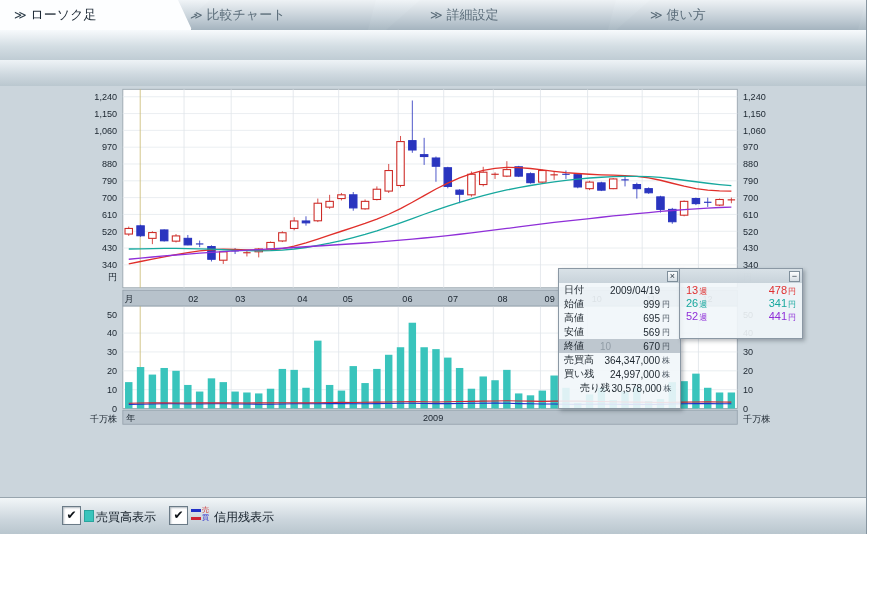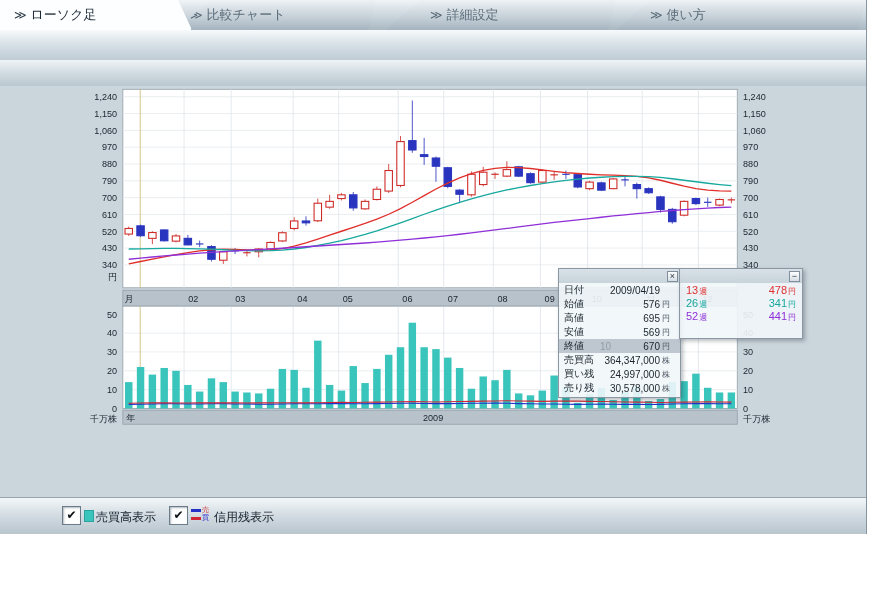--- a/index.html
+++ b/index.html
@@ -389,21 +389,21 @@
       <div class="fb-title">
         <span class="fb-btn">×</span>
       </div>
       <div class="tt-row">
             <span class="lab">日付</span>
             <span class="v">2009/04/19</span>
             <span class="u"></span>
           </div>
       <div class="tt-row">
             <span class="lab">始値</span>
-            <span class="v">576</span>
+            <span class="v">999</span>
             <span class="u">円</span>
           </div>
       <div class="tt-row">
             <span class="lab">高値</span>
             <span class="v">695</span>
             <span class="u">円</span>
           </div>
       <div class="tt-row">
             <span class="lab">安値</span>
             <span class="v">569</span>
@@ -418,21 +418,21 @@
       <div class="tt-row">
             <span class="lab">売買高</span>
             <span class="v">364,347,000</span>
             <span class="u">株</span>
           </div>
       <div class="tt-row">
             <span class="lab">買い残</span>
             <span class="v">24,997,000</span>
             <span class="u">株</span>
           </div>
-      <div class="tt-row" style="padding-bottom:2px;">
+      <div class="tt-row" style="padding-bottom:13px;margin-left:16px;">
             <span class="lab">売り残</span>
             <span class="v">30,578,000</span>
             <span class="u">株</span>
           </div>
     </div>
 
     <div class="floatbox" style="left:679px;top:182px;width:122px;">
       <div class="fb-title">
         <span class="fb-btn">−</span>
       </div>

